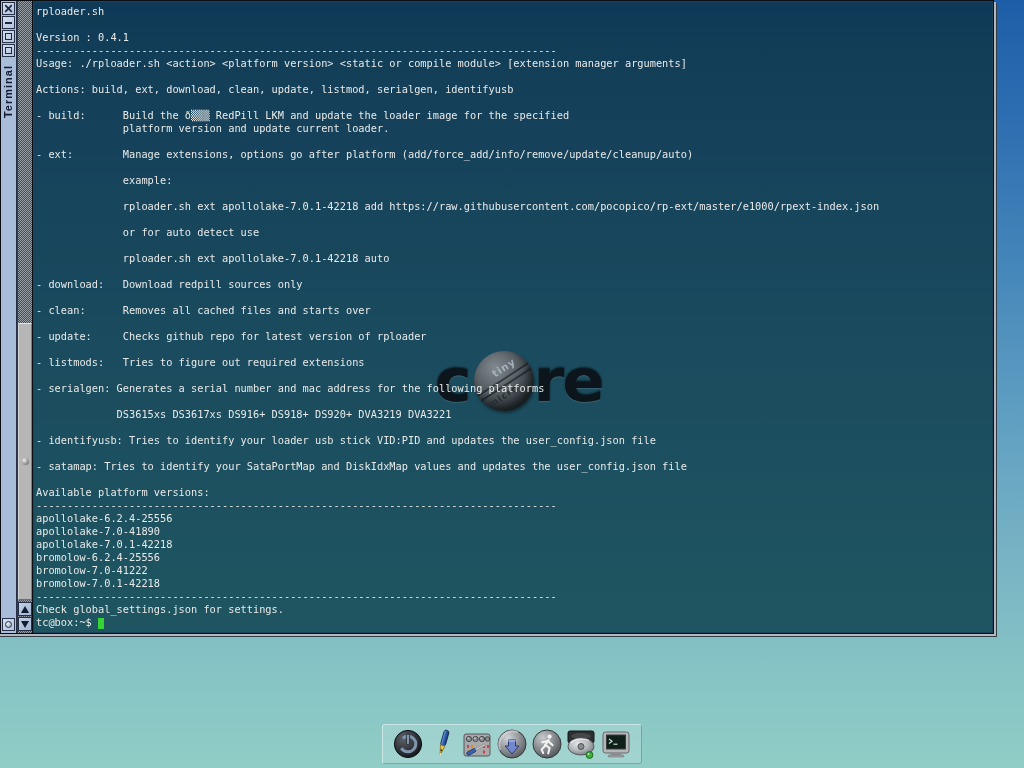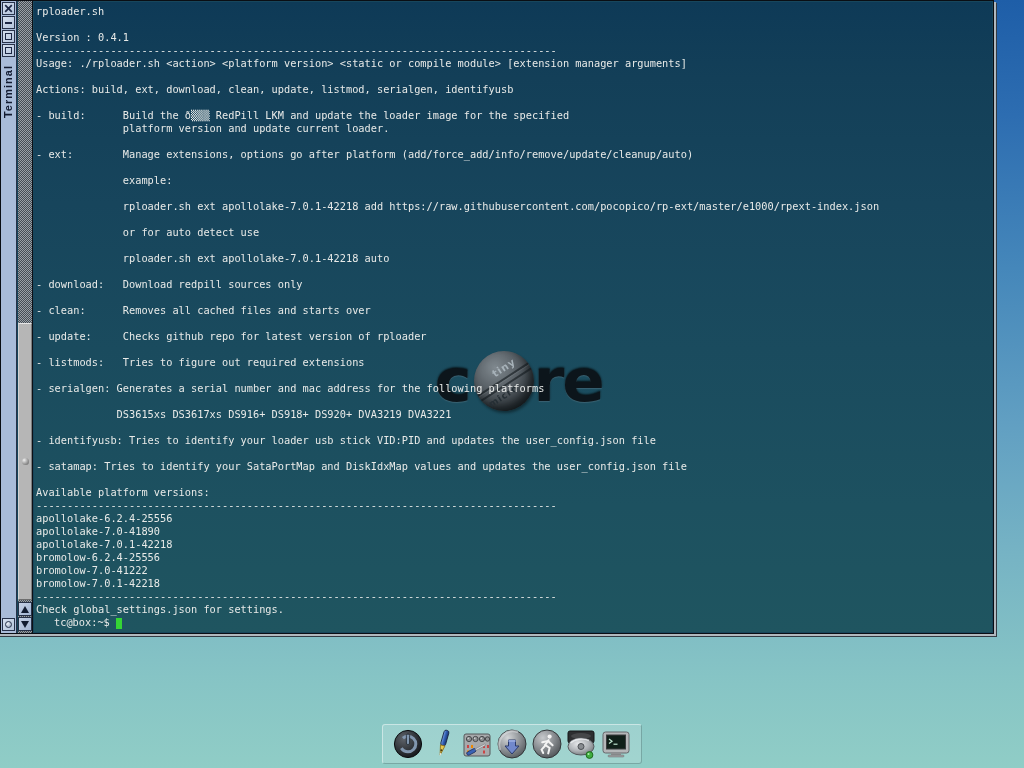--- a/index.html
+++ b/index.html
@@ -80,21 +80,21 @@
     background:linear-gradient(180deg,#0e3a57 0%, #133f58 12%, #17455c 32%, #1a4b5e 55%, #1d5160 80%, #1f5560 100%);
     overflow:hidden;
   }
   .term-text, .prompt-line {
     position:relative; z-index:2;
     font-family:"DejaVu Sans Mono", monospace;
     font-size:10.3px; line-height:13px; color:#e8eae8;
     white-space:pre;
   }
   .term-text { margin:3px 0 0 2px; }
-  .prompt-line { margin-left:20px; display:flex; align-items:flex-end; }
+  .prompt-line { margin-left:2px; display:flex; align-items:flex-end; }
   .cursor { display:inline-block; width:6px; height:11px; background:#35d435; }
 
   
   .logo { position:absolute; left:400px; top:345px; width:200px; height:74px; z-index:1; opacity:.93; }
   .logo-letter {
     position:absolute; top:2px;
     font-family:"DejaVu Sans", sans-serif; font-weight:bold;
     font-size:58px; line-height:64px; color:#0b1116;
     text-shadow:0 1px 1px rgba(140,160,172,.30), 0 -1px 2px rgba(0,0,0,.75);
     transform:scaleX(1.08);

